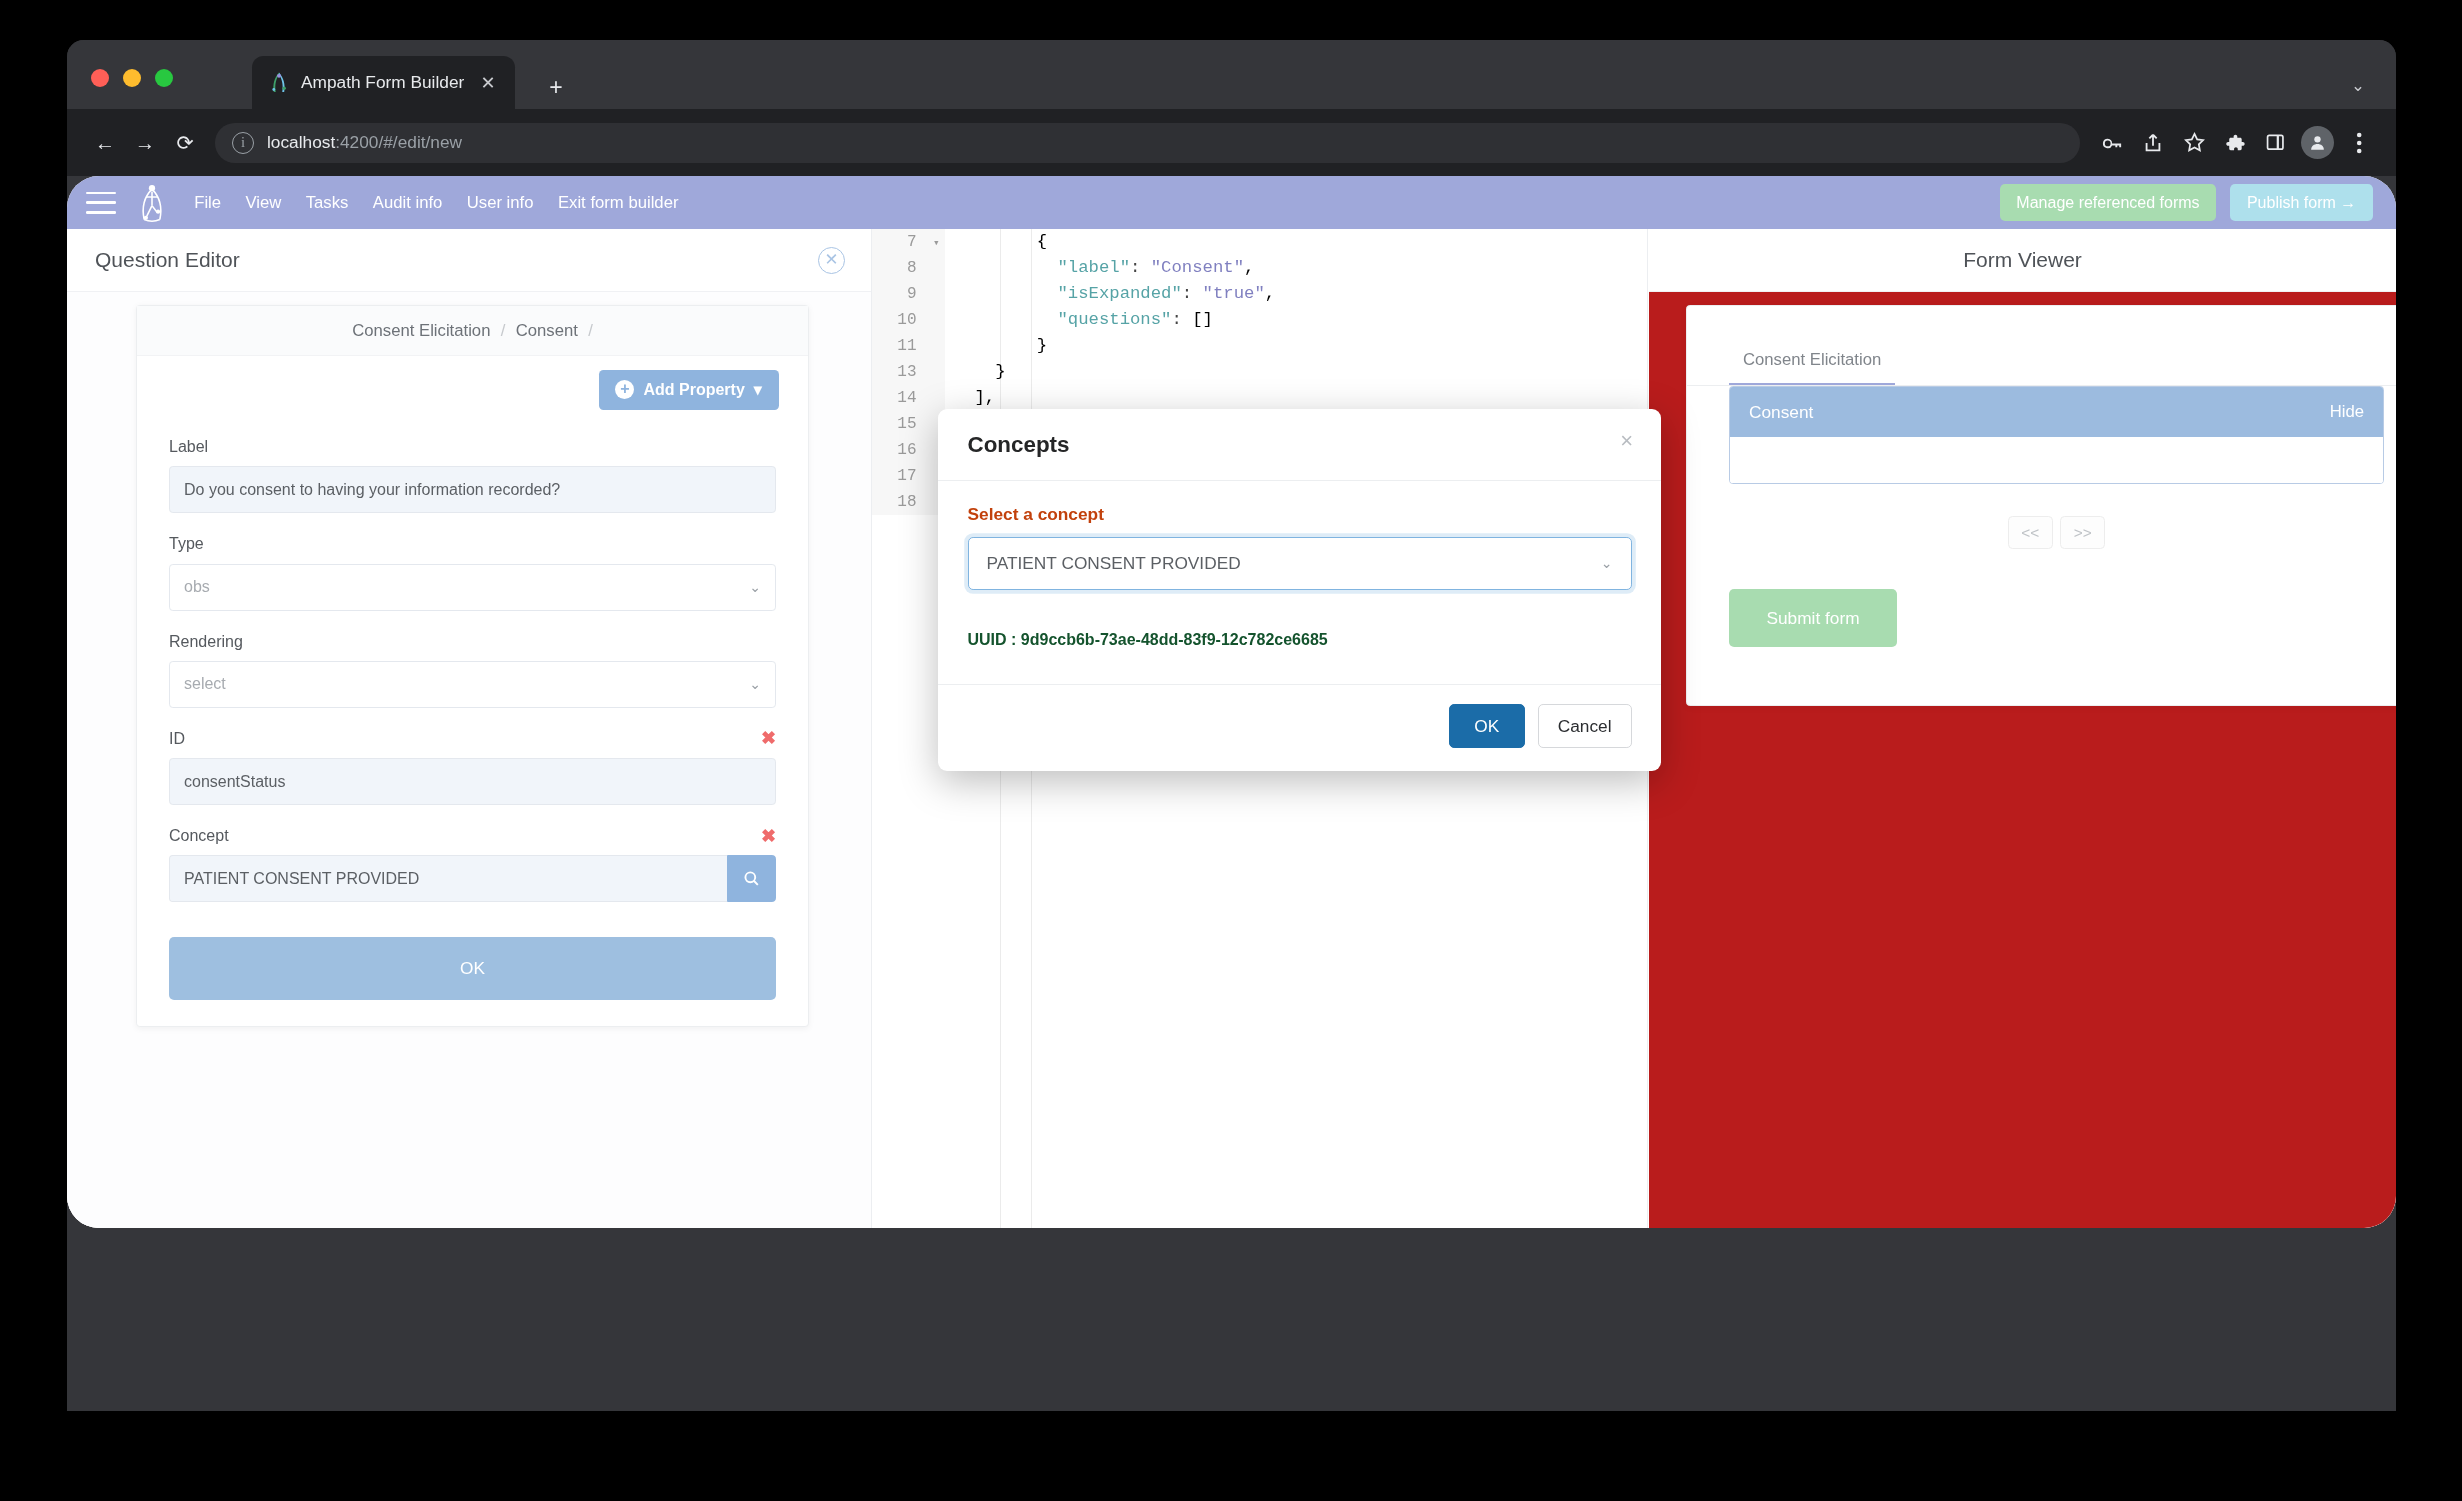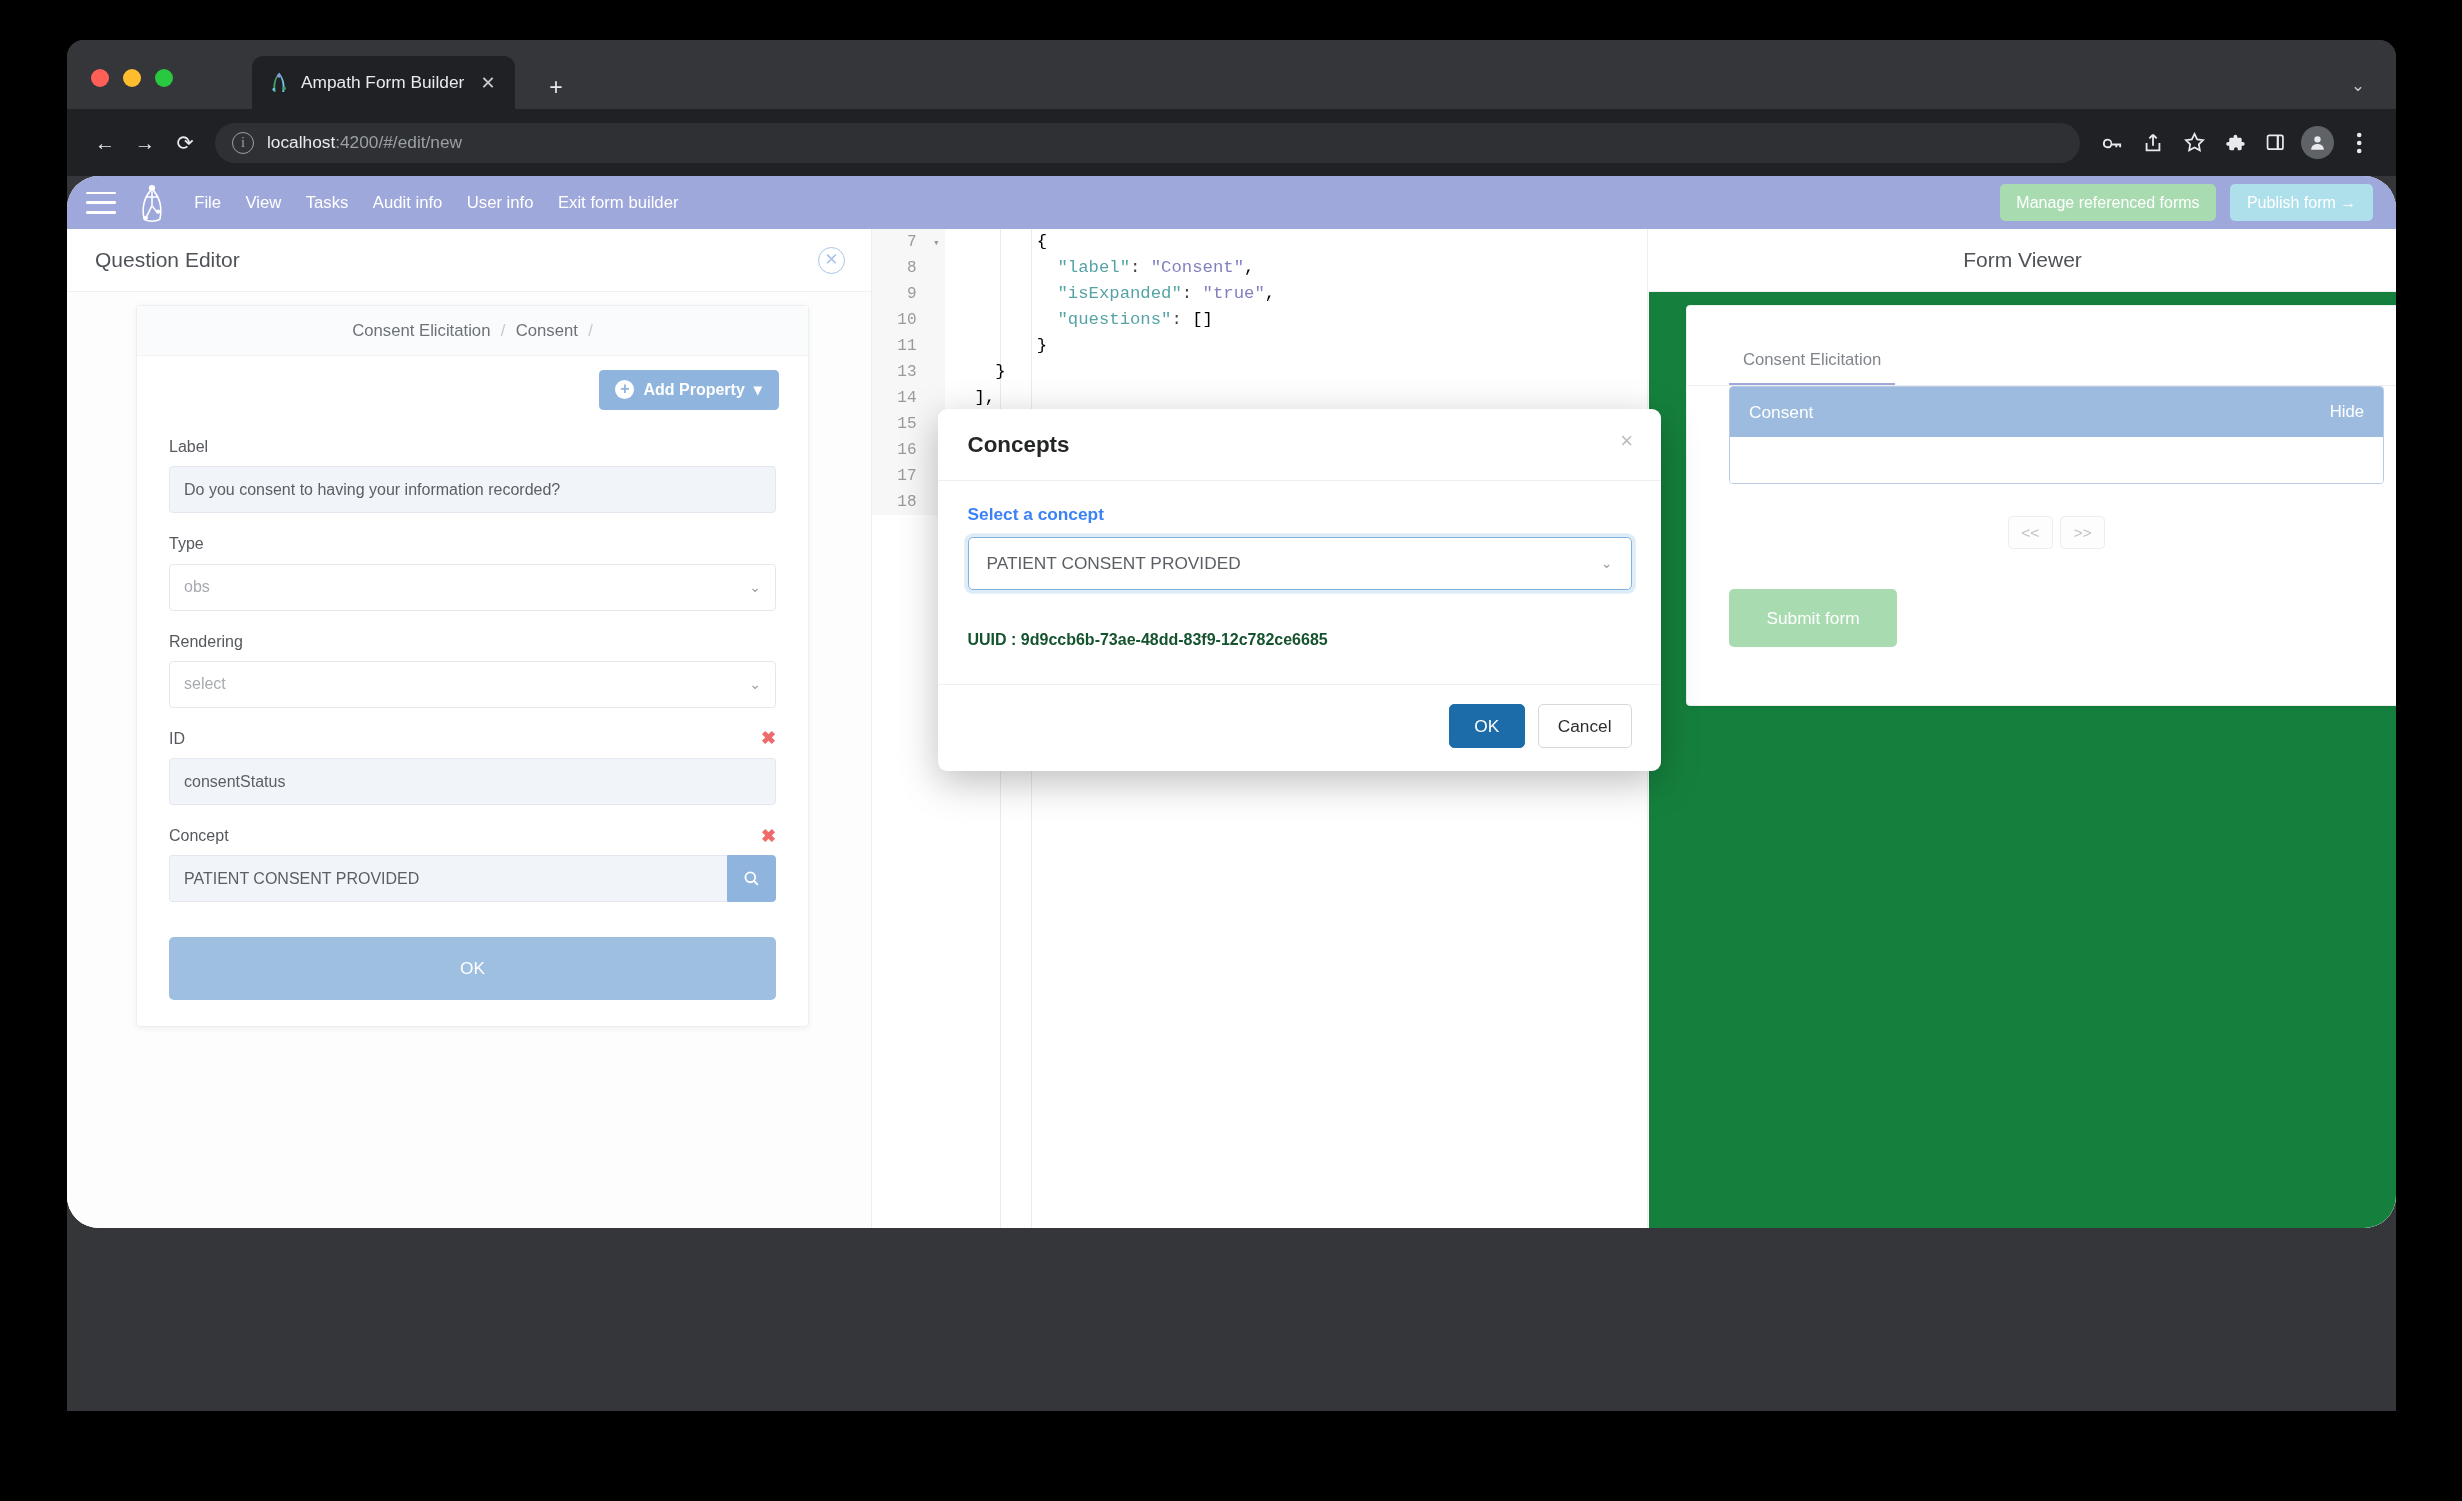--- a/index.html
+++ b/index.html
@@ -343,21 +343,21 @@
     position: absolute;
     left: 159px; top: 0; bottom: 0;
     width: 0.6px; background: #ebebeb;
   }
 
   
   #right-panel {
     position: absolute;
     left: 1582px; top: 0;
     right: 0; height: 1182px;
-    background: #15803d;
+    background: #b91c1c;
   }
   #fv-header {
     height: 63px;
     display: flex; align-items: center; justify-content: center;
     background: #fff;
     border-bottom: 0.6px solid #f0f1f4;
   }
   #fv-title { font-size: 21px; color: #4f5358; }
   #fv-card {
     position: absolute;
@@ -438,21 +438,21 @@
     display: flex; align-items: center;
     border-bottom: 0.6px solid #eceef0;
   }
   #modal-title { font-size: 22.4px; color: #252627; font-weight: bold; }
   #modal-close-icon {
     position: absolute; right: 28px; top: 19px;
     color: #b8bcc1; font-size: 22px;
   }
   #modal-body { padding: 23px 29.5px 6.4px 29.5px; }
   #modal-field-label {
-    font-size: 17.3px; color: #3b82f6; font-weight: bold;
+    font-size: 17.3px; color: #c2410c; font-weight: bold;
     margin-bottom: 11.5px; display: block;
   }
   #concept-select {
     width: 100%; height: 53px;
     border: 1px solid #80b4e0;
     border-radius: 5.1px;
     background: #ffffff;
     box-shadow: 0 0 0 3.8px rgba(128,180,224,0.26);
     padding: 0 18px;
     display: flex; align-items: center; justify-content: space-between;

